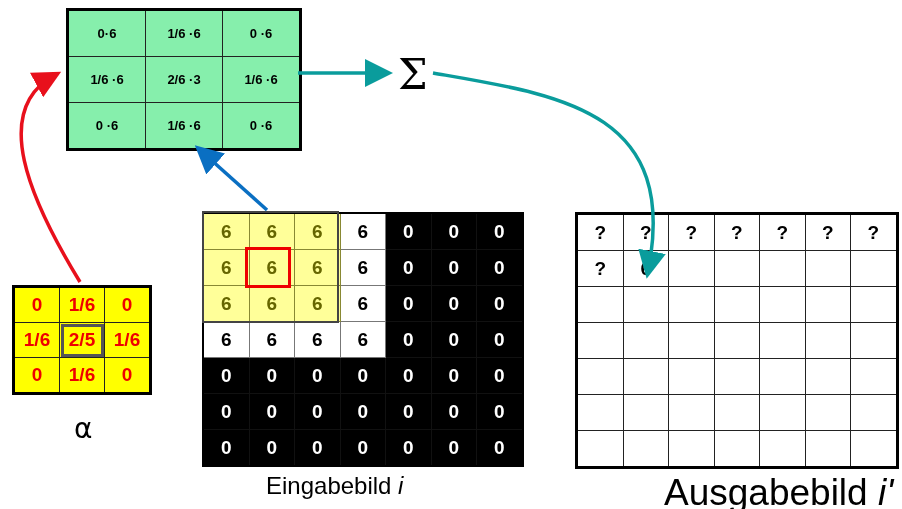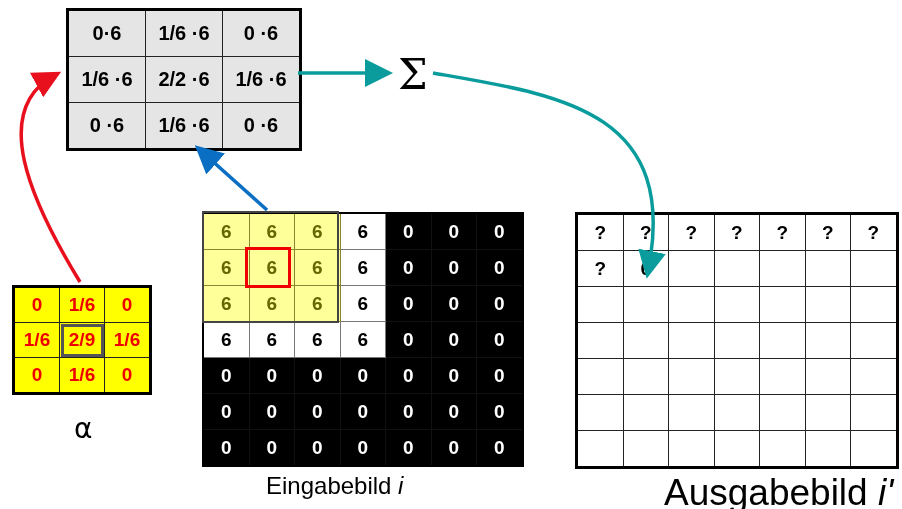--- a/index.html
+++ b/index.html
@@ -3,22 +3,22 @@
 <meta charset="utf-8">
 <style>
   html, body { margin: 0; padding: 0; background: #ffffff; }
   body { width: 902px; height: 509px; position: relative; overflow: hidden;
          font-family: "Liberation Sans", sans-serif; }
   .grid { position: absolute; border-collapse: collapse; }
   .grid td { padding: 0; text-align: center; vertical-align: middle; font-weight: bold; }
 
   
   #weighted { left: 66px; top: 8px; border: 3px solid #000; }
-  #weighted td { width: 76px; height: 45px; background: #e5e5e5; border: 1.5px solid #222;
-                 font-size: 20px; color: #000; }
+  #weighted td { width: 76px; height: 45px; background: #86efac; border: 1.5px solid #222;
+                 font-size: 13px; color: #000; }
 
   
   #kernel { left: 12px; top: 285px; border: 3px solid #000; }
   #kernel td { width: 44px; height: 34px; background: #ffff00; border: 1.5px solid #222;
                font-size: 19px; color: #ee0000; }
   #kernel td.center { outline: 3px solid #555; outline-offset: -4px; }
 
   
   #input { left: 202px; top: 212px; border: 2px solid #000; }
   #input td { width: 44.5px; height: 35px; font-size: 19px; border: 1px solid #777; }
@@ -49,21 +49,21 @@
 
 <table class="grid" id="weighted">
   <tbody>
     <tr>
       <td>0·6</td>
       <td>1/6 ·6</td>
       <td>0 ·6</td>
     </tr>
     <tr>
       <td>1/6 ·6</td>
-      <td>2/2 ·6</td>
+      <td>2/6 ·3</td>
       <td>1/6 ·6</td>
     </tr>
     <tr>
       <td>0 ·6</td>
       <td>1/6 ·6</td>
       <td>0 ·6</td>
     </tr>
   </tbody>
 </table>
 
@@ -71,21 +71,21 @@
 
 <table class="grid" id="kernel">
   <tbody>
     <tr>
       <td>0</td>
       <td>1/6</td>
       <td>0</td>
     </tr>
     <tr>
       <td>1/6</td>
-      <td class="center">2/9</td>
+      <td class="center">2/5</td>
       <td>1/6</td>
     </tr>
     <tr>
       <td>0</td>
       <td>1/6</td>
       <td>0</td>
     </tr>
   </tbody>
 </table>
 <div class="label" id="alpha-label">α</div>

